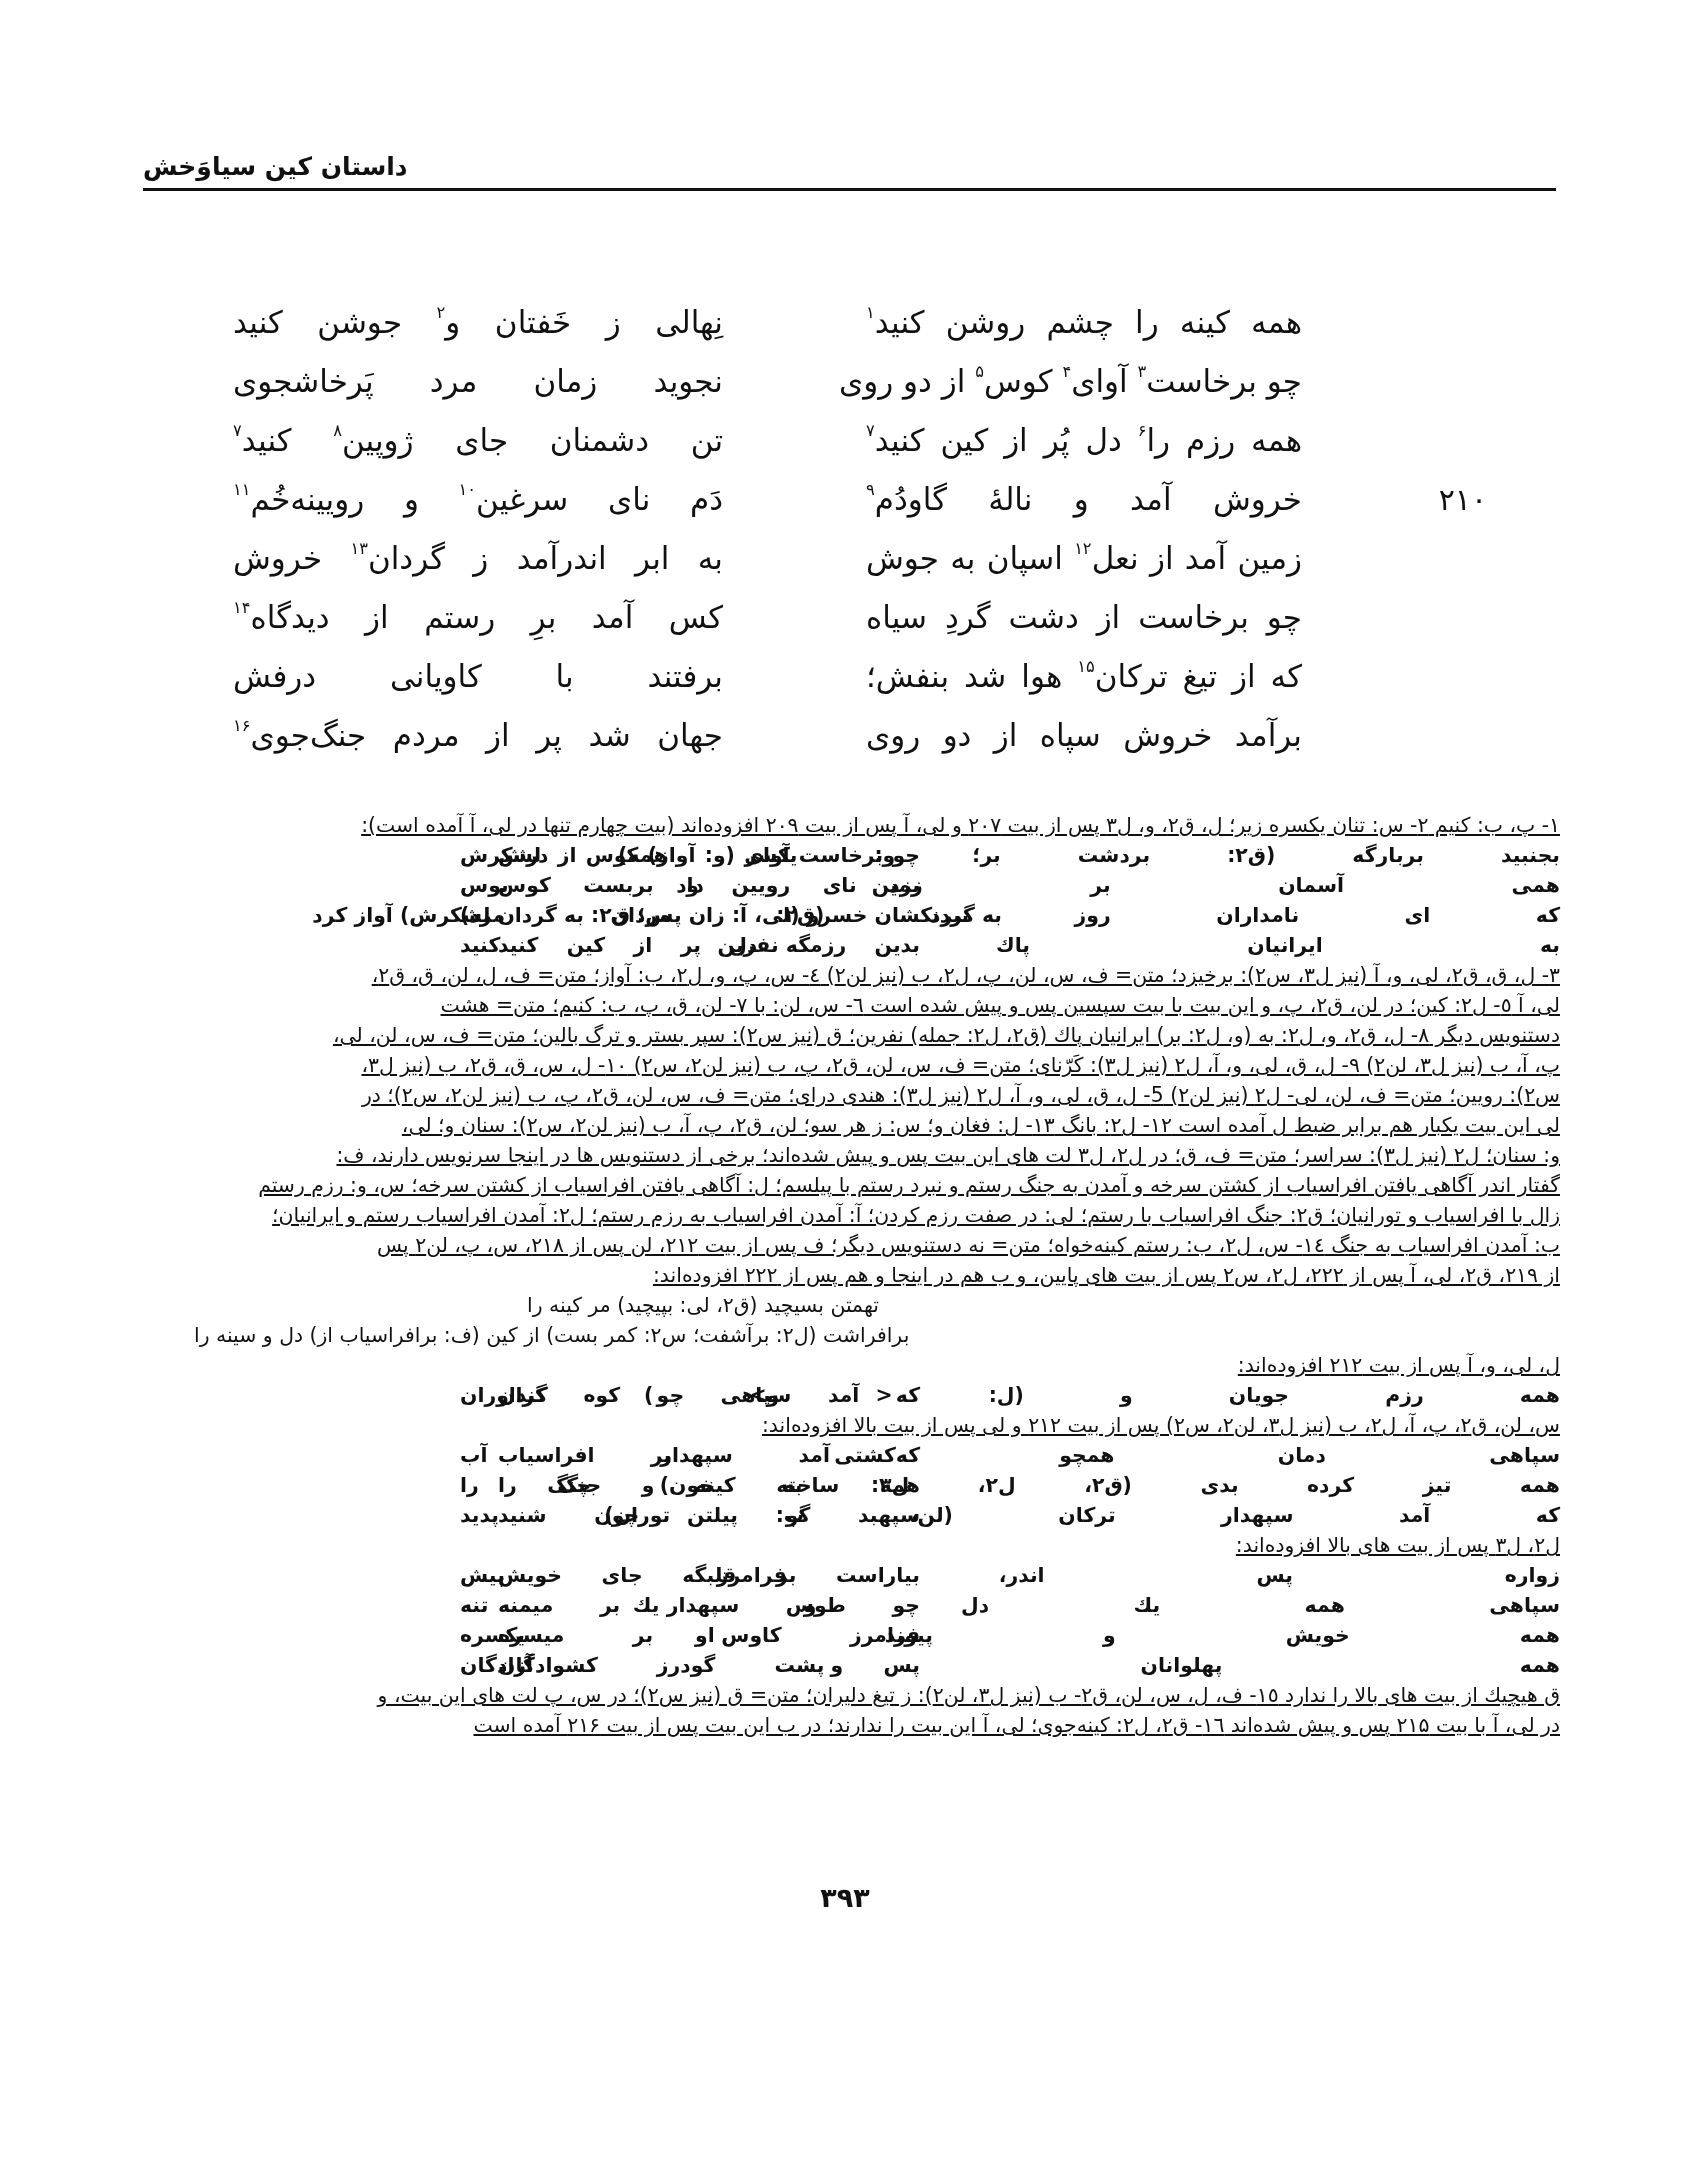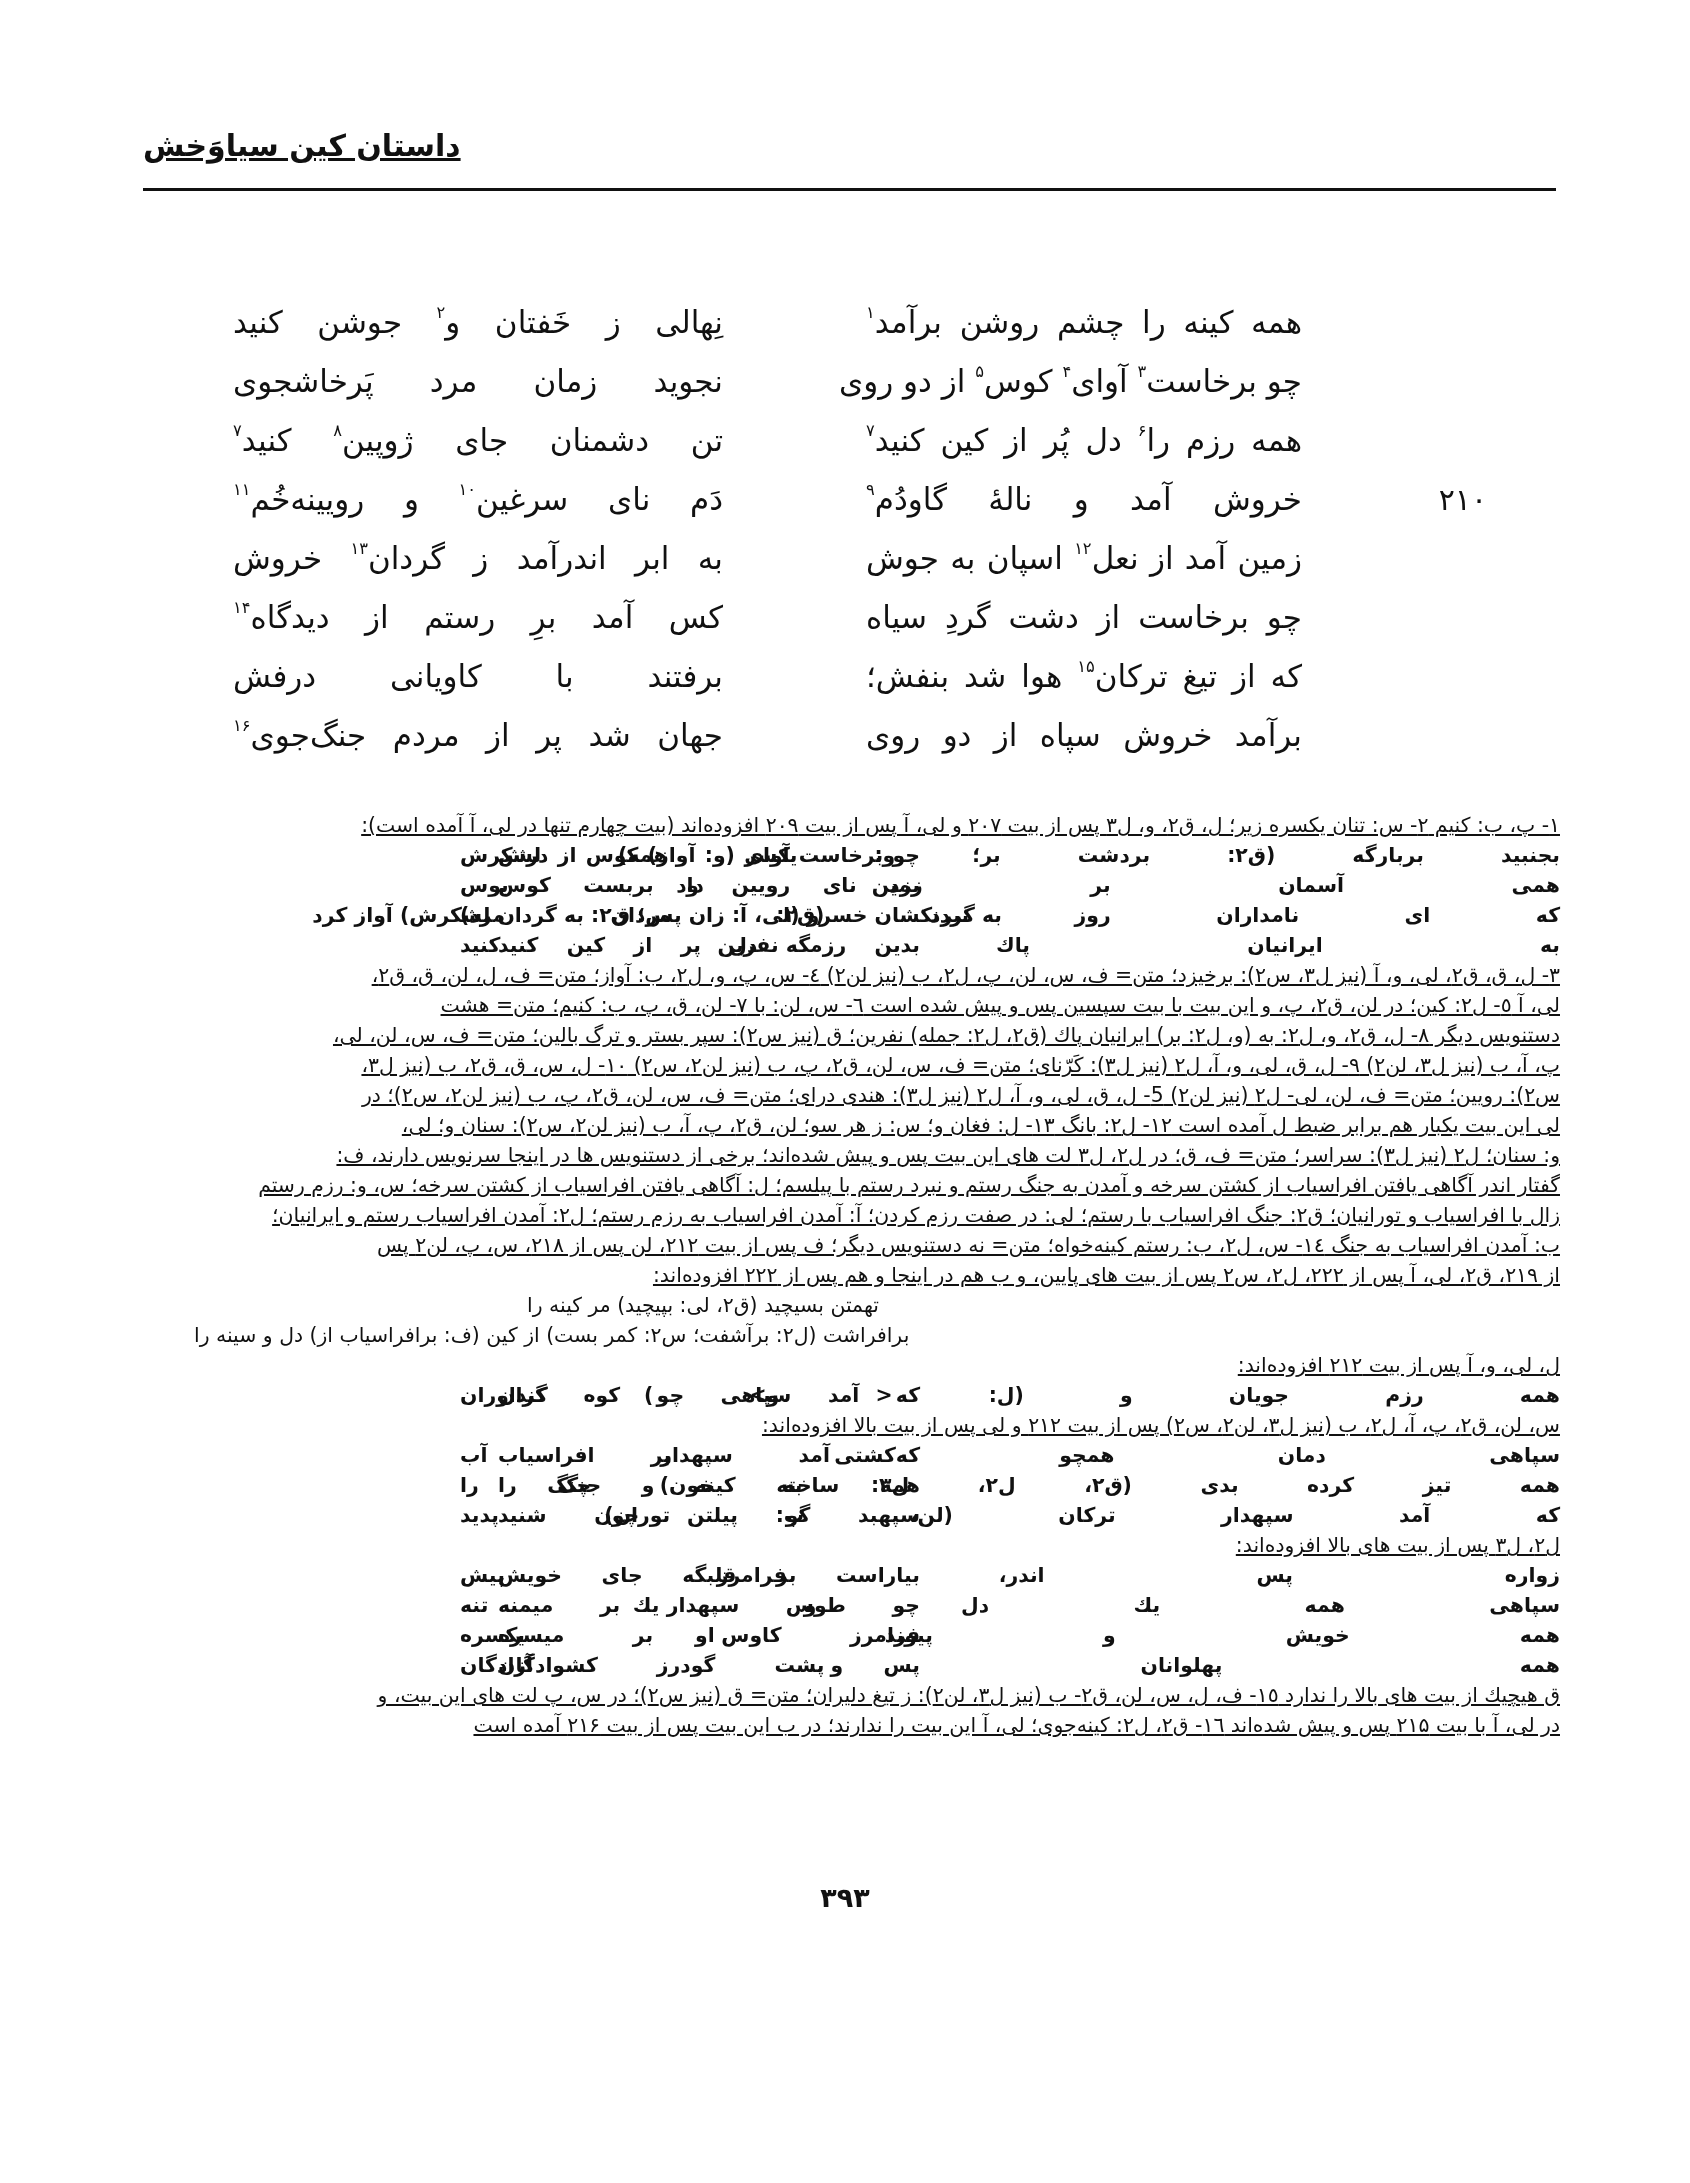--- a/index.html
+++ b/index.html
@@ -6,22 +6,22 @@
     body {
       width: 1690px; height: 2183px; position: relative; overflow: hidden;
       color: #111111;
       font-family: "DejaVu Sans", "Liberation Sans", sans-serif;
       direction: rtl;
     }
     .page { position: absolute; left: 0; top: 0; width: 1690px; height: 2183px; }
 
     
     .running-head {
-      position: absolute; left: 143px; top: 128px;
-      font-size: 30px; font-weight: bold; direction: rtl; text-decoration: underline;
+      position: absolute; left: 143px; top: 152px;
+      font-size: 25px; font-weight: bold; direction: rtl;
     }
     .head-rule {
       position: absolute; left: 143px; top: 188px; width: 1413px; height: 2.7px;
       background: #111111;
     }
 
     
     .verses { position: absolute; left: 0; top: 293px; width: 1690px; }
     .verse-row {
       position: relative; height: 59px;
@@ -72,21 +72,21 @@
 </head>
 <body>
 
 <div class="page">
 
   <div class="running-head">داستان کین سیاوَخش</div>
   <div class="head-rule"></div>
 
   <div class="verses">
     <div class="verse-row">
-      <div class="hemistich-right"><span>همه کینه را چشم روشن برآمد</span><sup class="fn">۱</sup></div>
+      <div class="hemistich-right"><span>همه کینه را چشم روشن کنید</span><sup class="fn">۱</sup></div>
       <div class="hemistich-left"><span>نِهالی ز خَفتان و</span><sup class="fn">۲</sup><span> جوشن کنید</span></div>
     </div>
     <div class="verse-row">
       <div class="hemistich-right"><span>چو برخاست</span><sup class="fn">۳</sup><span> آوای</span><sup class="fn">۴</sup><span> کوس</span><sup class="fn">۵</sup><span> از دو روی</span></div>
       <div class="hemistich-left"><span>نجوید زمان مرد پَرخاشجوی</span></div>
     </div>
     <div class="verse-row">
       <div class="hemistich-right"><span>همه رزم را</span><sup class="fn">۶</sup><span> دل پُر از کین کنید</span><sup class="fn">۷</sup></div>
       <div class="hemistich-left"><span>تن دشمنان جای ژوپین</span><sup class="fn">۸</sup><span> کنید</span><sup class="fn">۷</sup></div>
     </div>

